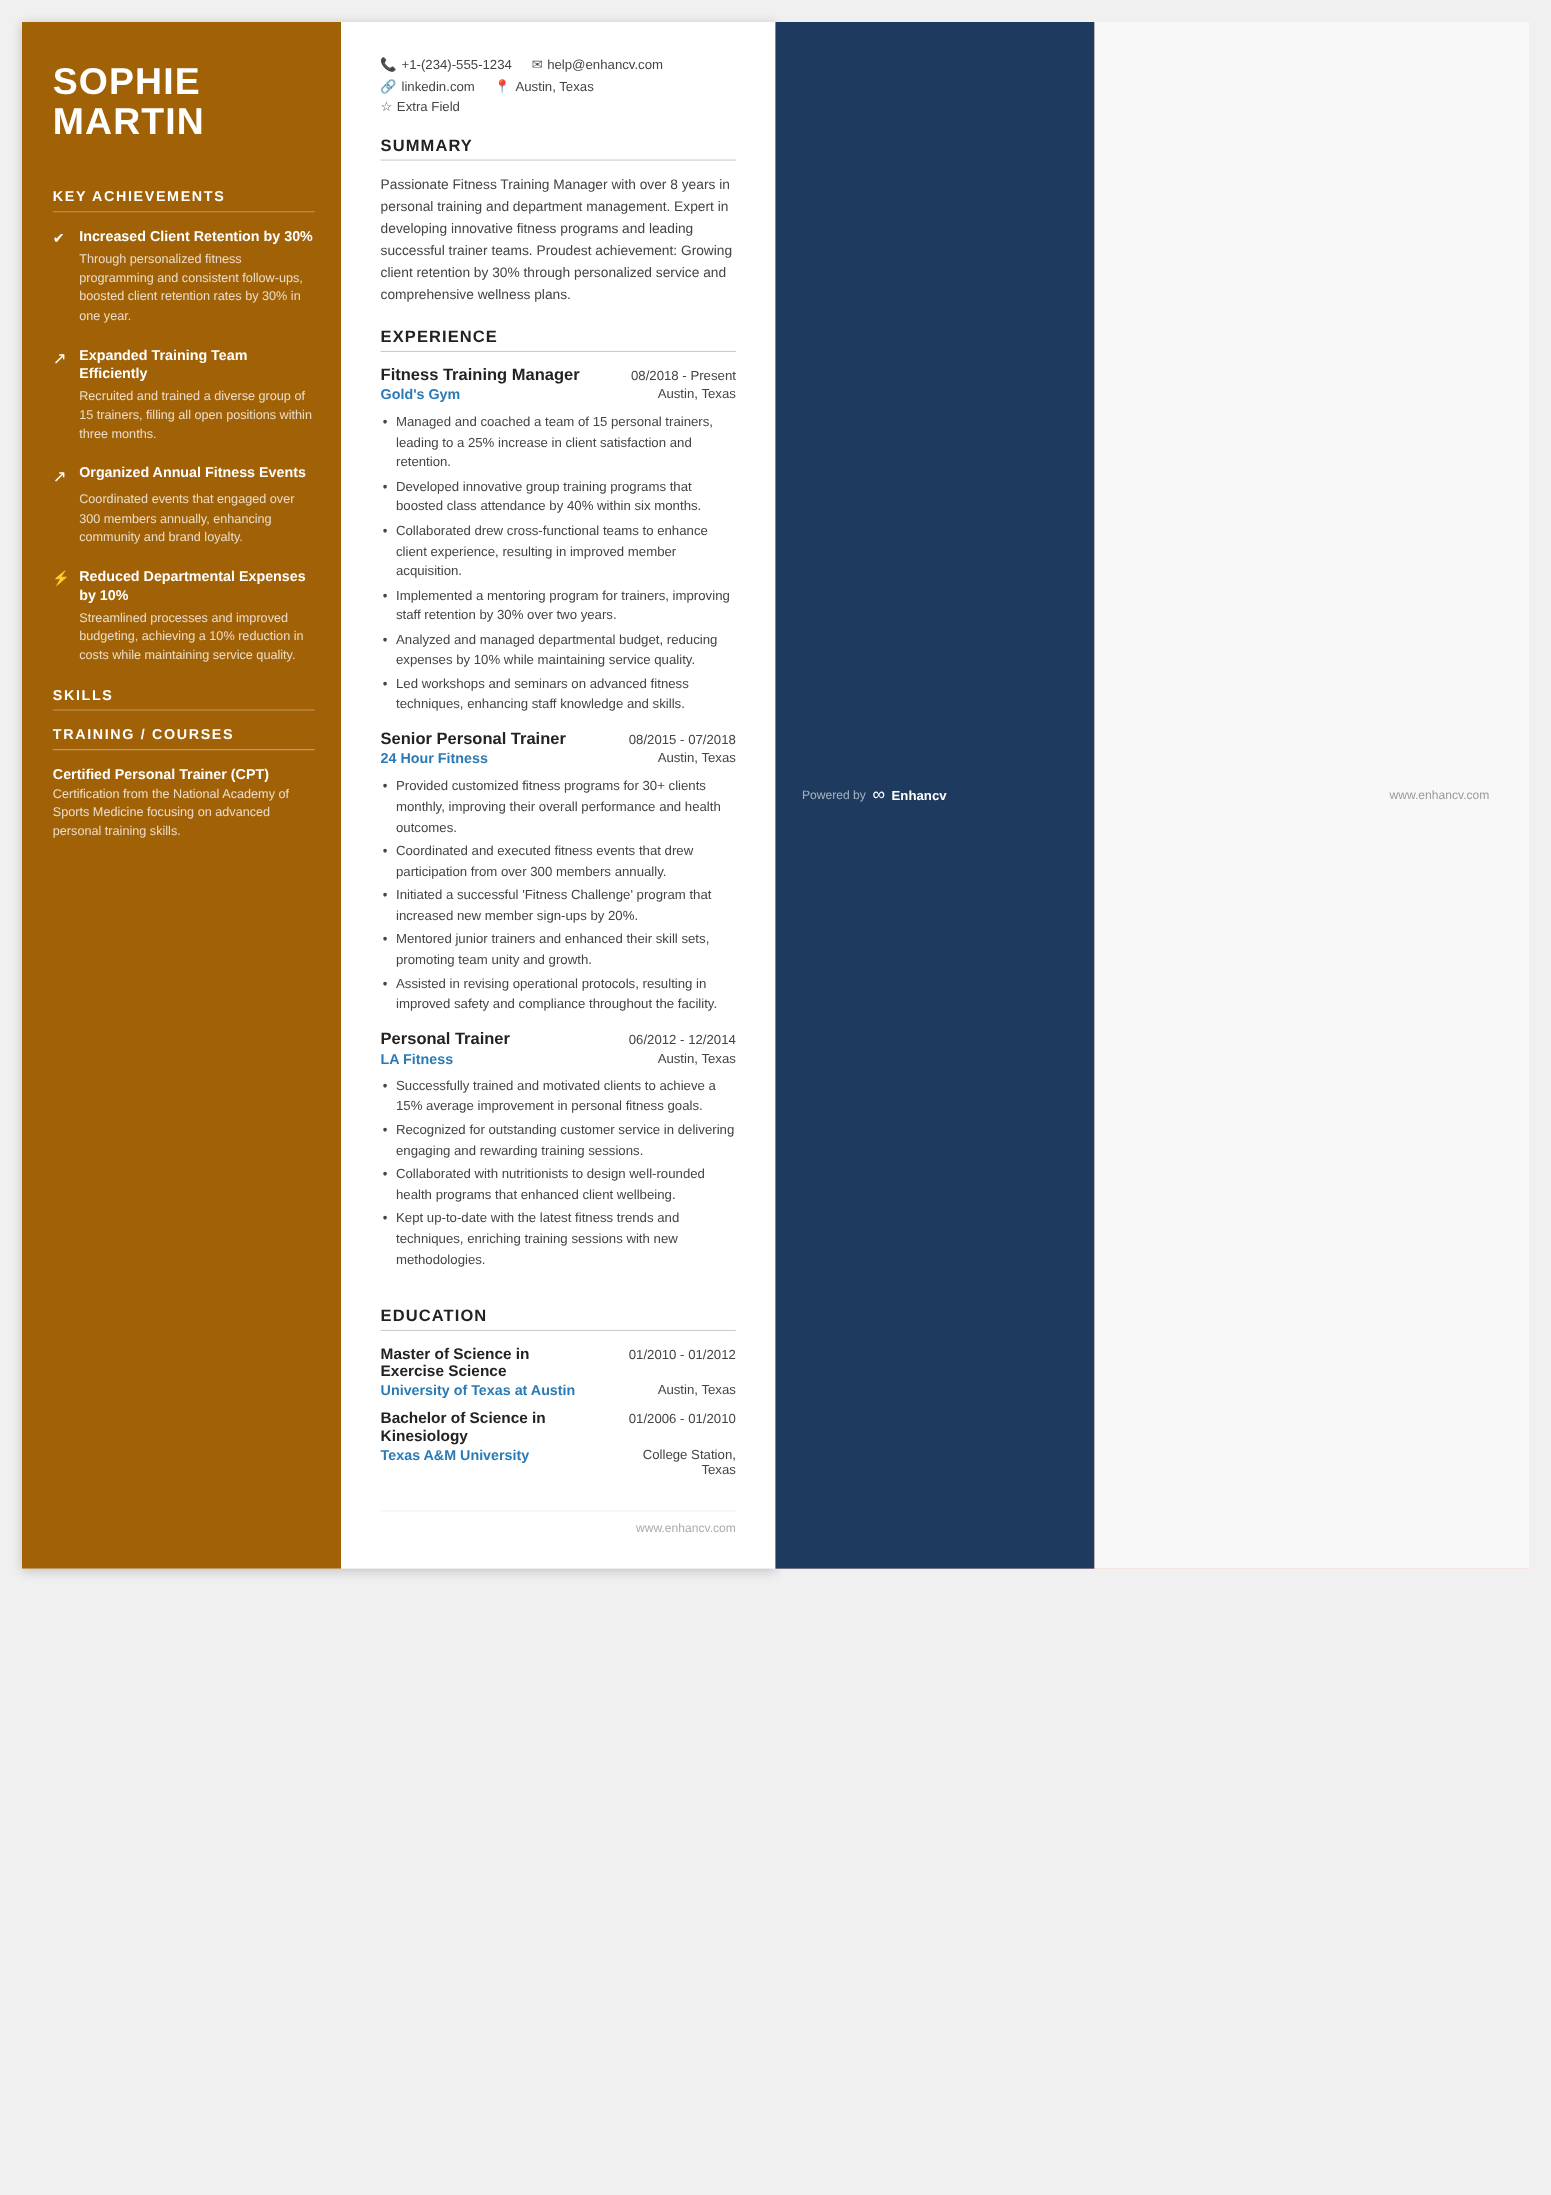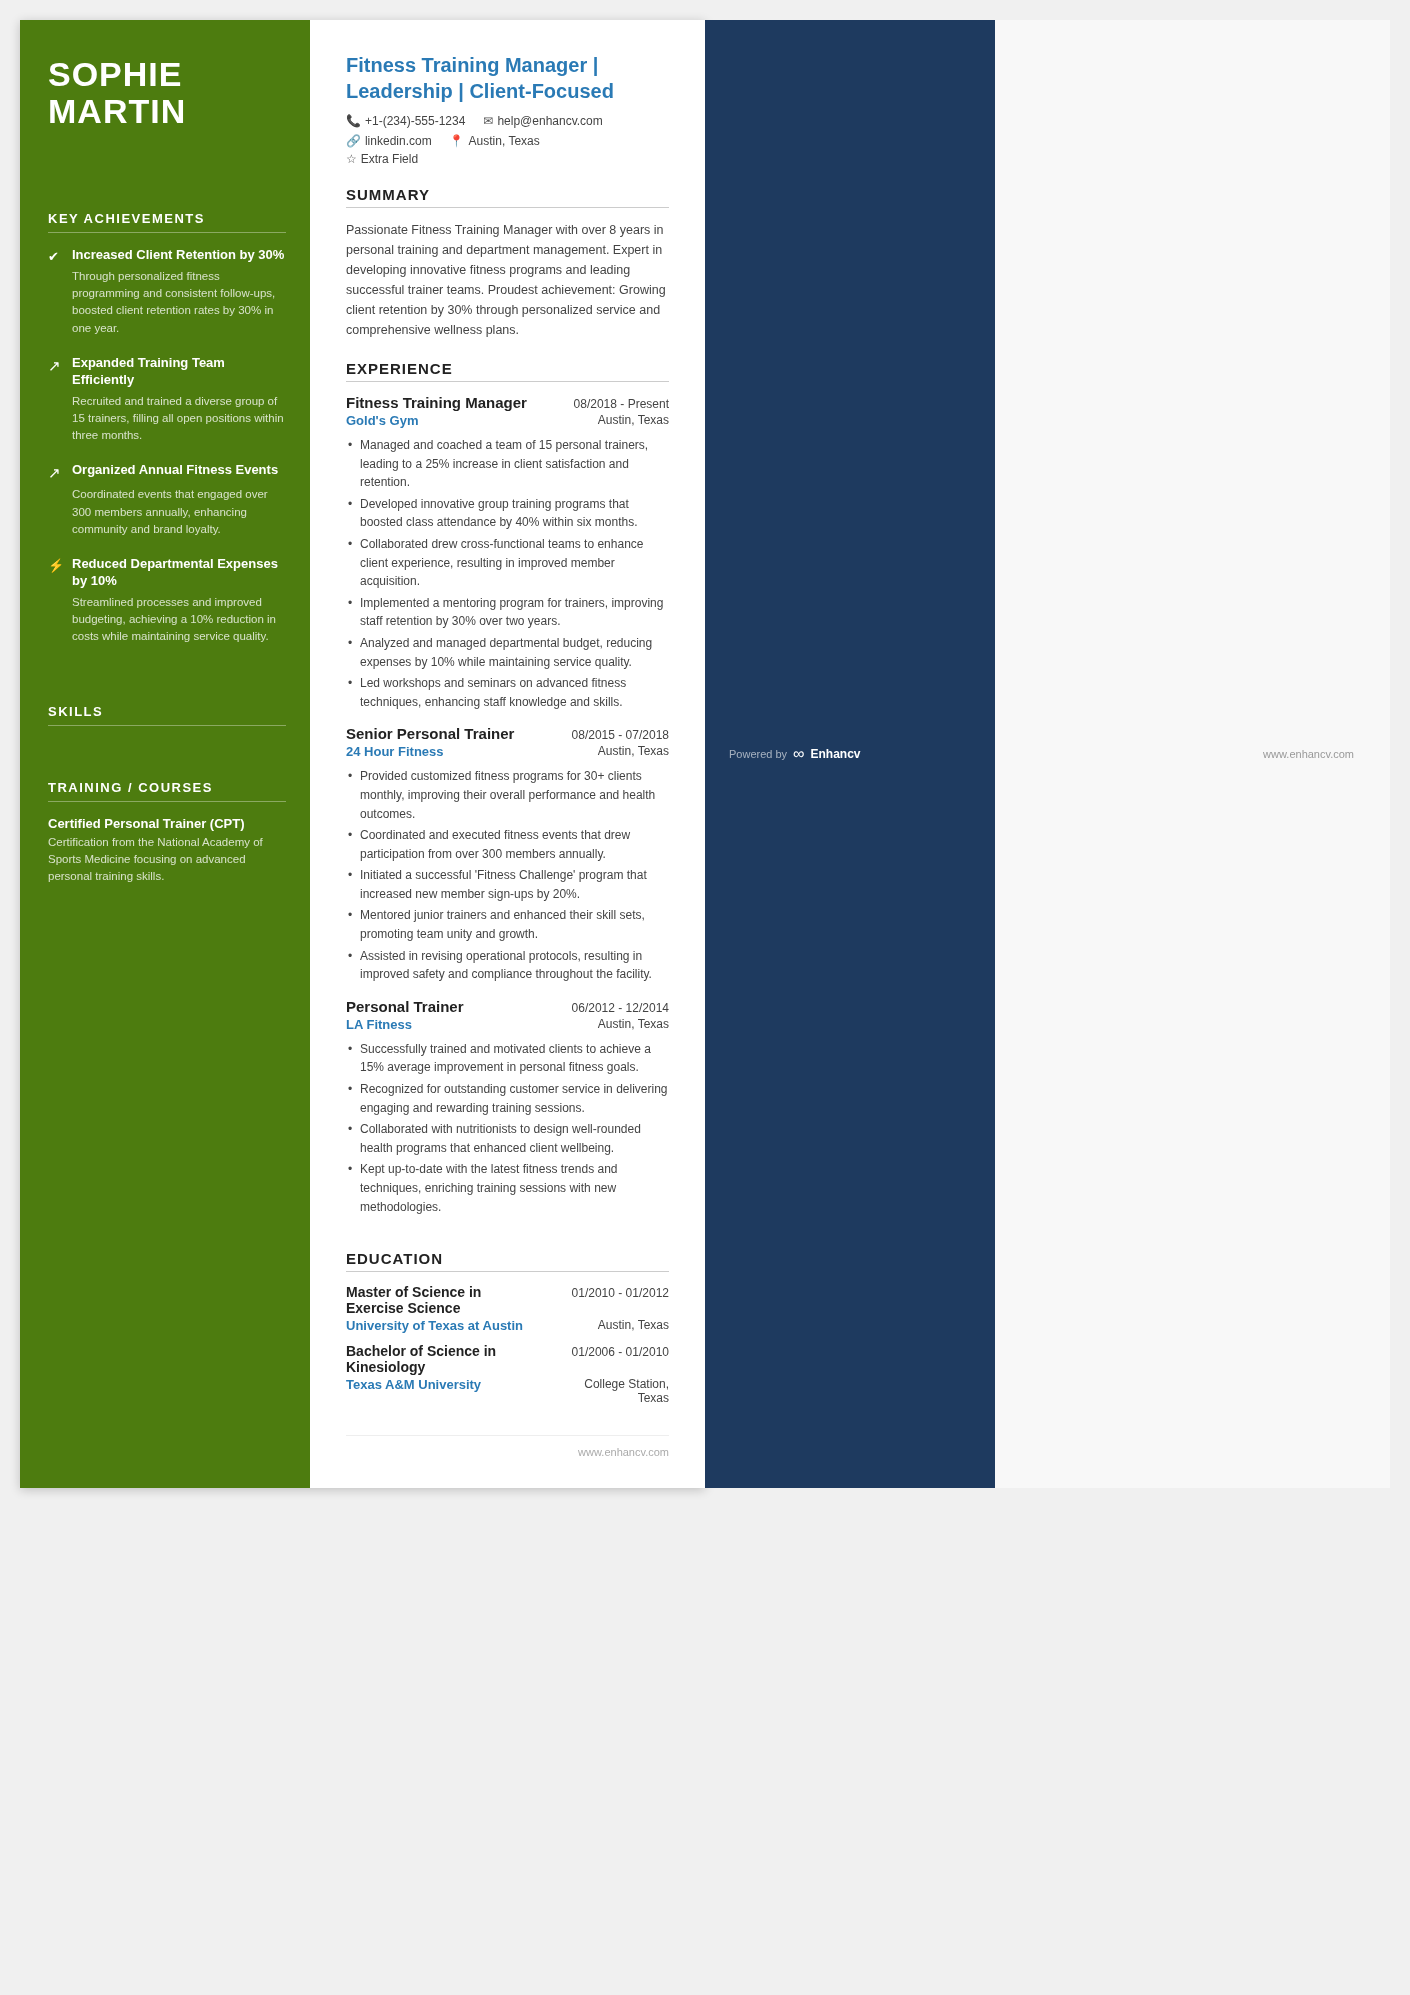--- a/index.html
+++ b/index.html
@@ -16,26 +16,25 @@
       background: white;
       display: flex;
       flex-direction: row;
       min-height: 1270px;
       box-shadow: 0 2px 10px rgba(0,0,0,0.2);
     }
     
     .sidebar {
       width: 290px;
       min-width: 290px;
-      background: #4d7c0f;
+      background: #a16207;
       color: white;
       padding: 36px 24px 30px 28px;
       display: flex;
       flex-direction: column;
-      gap: 40px;
     }
     .sidebar-name {
       font-size: 34px;
       font-weight: 900;
       line-height: 1.1;
       letter-spacing: 1px;
       color: white;
       margin-bottom: 40px;
       text-transform: uppercase;
     }
@@ -312,21 +311,20 @@
 
       <div class="training-item">
         <div class="training-title">Certified Personal Trainer (CPT)</div>
         <div class="training-desc">Certification from the National Academy of Sports Medicine focusing on advanced personal training skills.</div>
       </div>
 
     </div>
   </div>
 
   <div class="main">
-    <div class="main-title">Fitness Training Manager | Leadership | Client-Focused</div>
 
     <div class="contact-row">
       <div class="contact-item">
         <span class="contact-icon">📞</span>
         <span>+1-(234)-555-1234</span>
       </div>
       <div class="contact-item">
         <span class="contact-icon">✉</span>
         <span>help@enhancv.com</span>
       </div>

